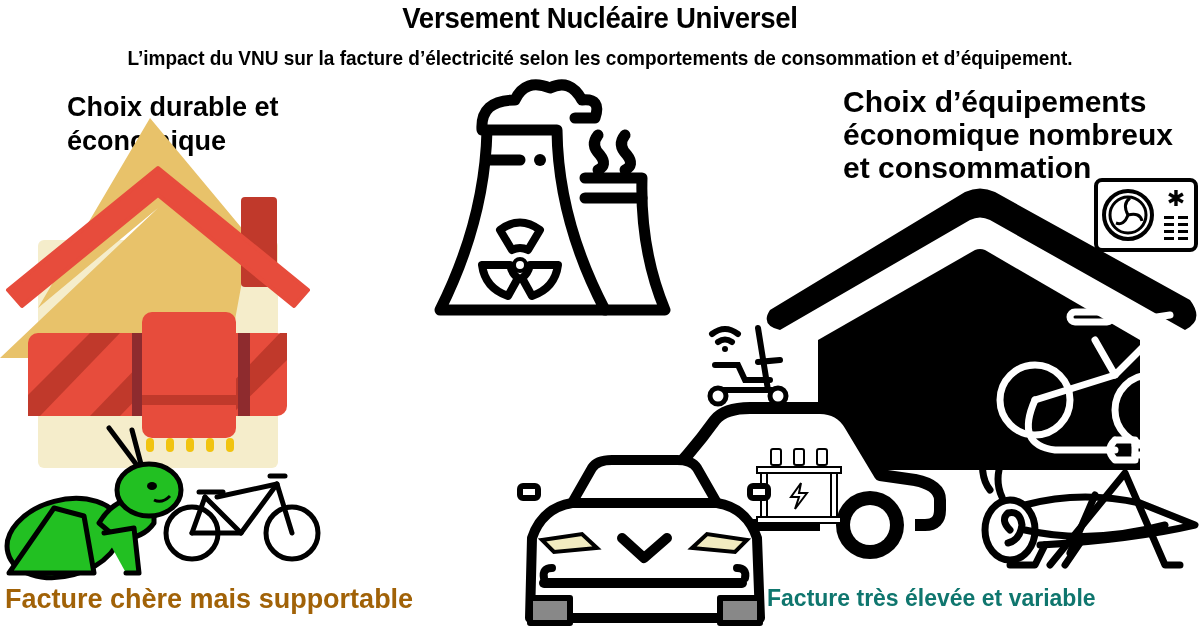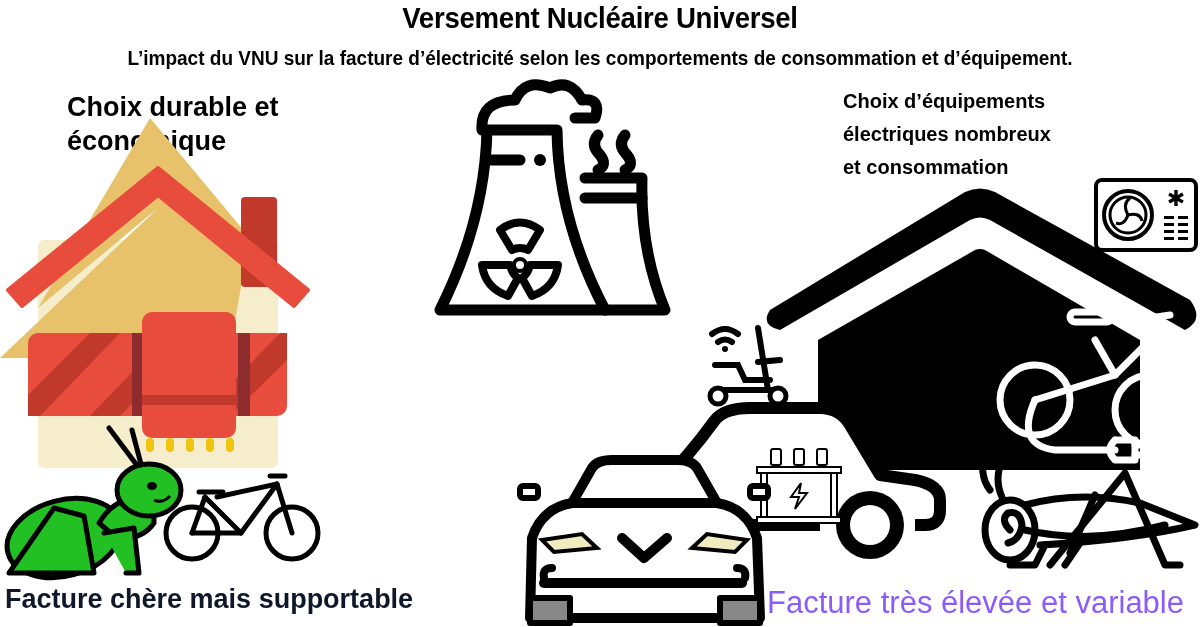--- a/index.html
+++ b/index.html
@@ -13,44 +13,44 @@
   }
   .subtitle {
     top: 44px; left: 0; width: 1200px; text-align: center;
     font-size: 21px; font-weight: bold; line-height: 28px; white-space: nowrap;
     transform: scaleX(0.905);
   }
   .label-left {
     top: 90px; left: 67px; font-size: 27px; font-weight: bold; line-height: 34px;
   }
   .label-right {
-    top: 85px; left: 843px; font-size: 20px; font-weight: bold; line-height: 33px;
+    top: 85px; left: 843px; font-size: 30px; font-weight: bold; line-height: 33px;
   }
   .bill-left {
-    top: 584px; left: 5px; font-size: 27px; font-weight: bold; color: #0f172a; white-space: nowrap;
+    top: 584px; left: 5px; font-size: 27px; font-weight: bold; color: #a16207; white-space: nowrap;
   }
   .bill-right {
-    top: 585px; left: 767px; font-size: 31px; font-weight: normal; color: #8b5cf6; white-space: nowrap;
+    top: 585px; left: 767px; font-size: 23px; font-weight: bold; color: #0f766e; white-space: nowrap;
   }
   svg { position: absolute; overflow: visible; }
 </style>
 </head>
 <body>
 
 <div class="abs title">Versement Nucléaire Universel</div>
 <div class="abs subtitle">L’impact du VNU sur la facture d’électricité selon les comportements de consommation et d’équipement.</div>
 
 <div class="abs label-left">
   <div>Choix durable et</div>
   <div>économique</div>
 </div>
 
 <div class="abs label-right">
   <div>Choix d’équipements</div>
-  <div>électriques nombreux</div>
+  <div>économique nombreux</div>
   <div>et consommation</div>
 </div>
 
 <svg width="320" height="320" style="left:0;top:160px" viewBox="0 160 320 320">
 
   <rect x="38" y="240" width="240" height="228" rx="6" fill="#f5edcb"></rect>
 
   <polygon points="38,228 158,128+0 278,228 278,250 158,150 38,250" fill="#e8c26a" transform="translate(0,80)"></polygon>
 
   <rect x="241" y="197" width="36" height="90" rx="4" fill="#c0392b"></rect>

